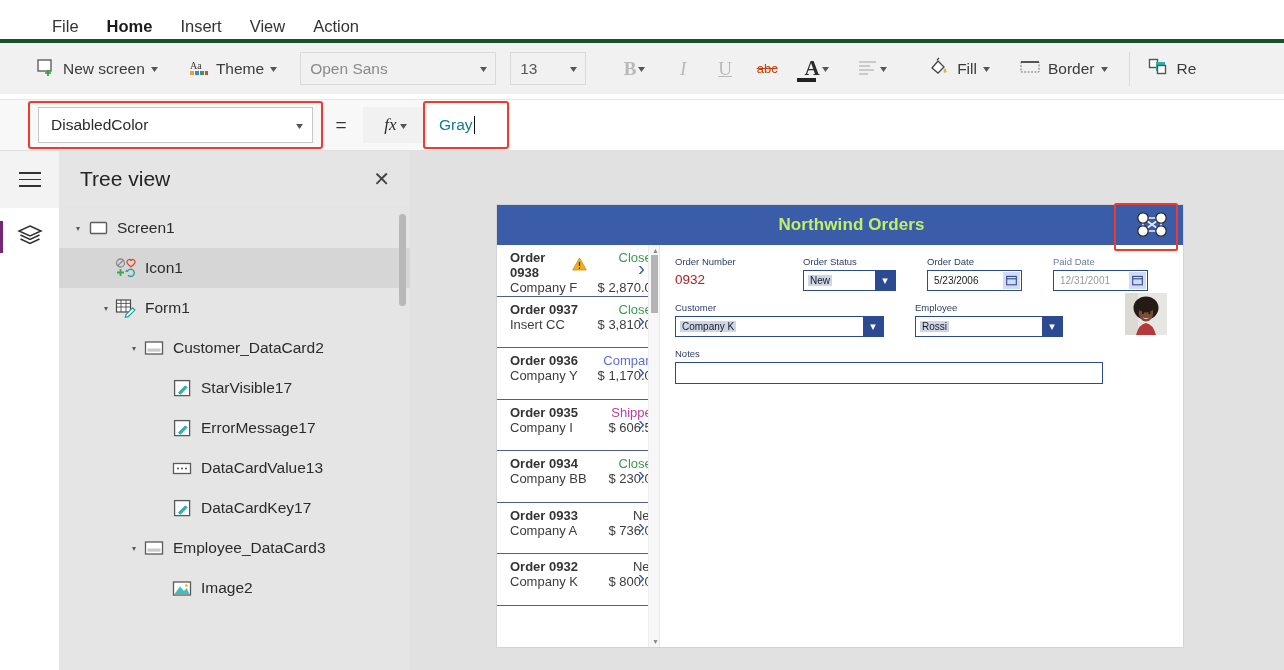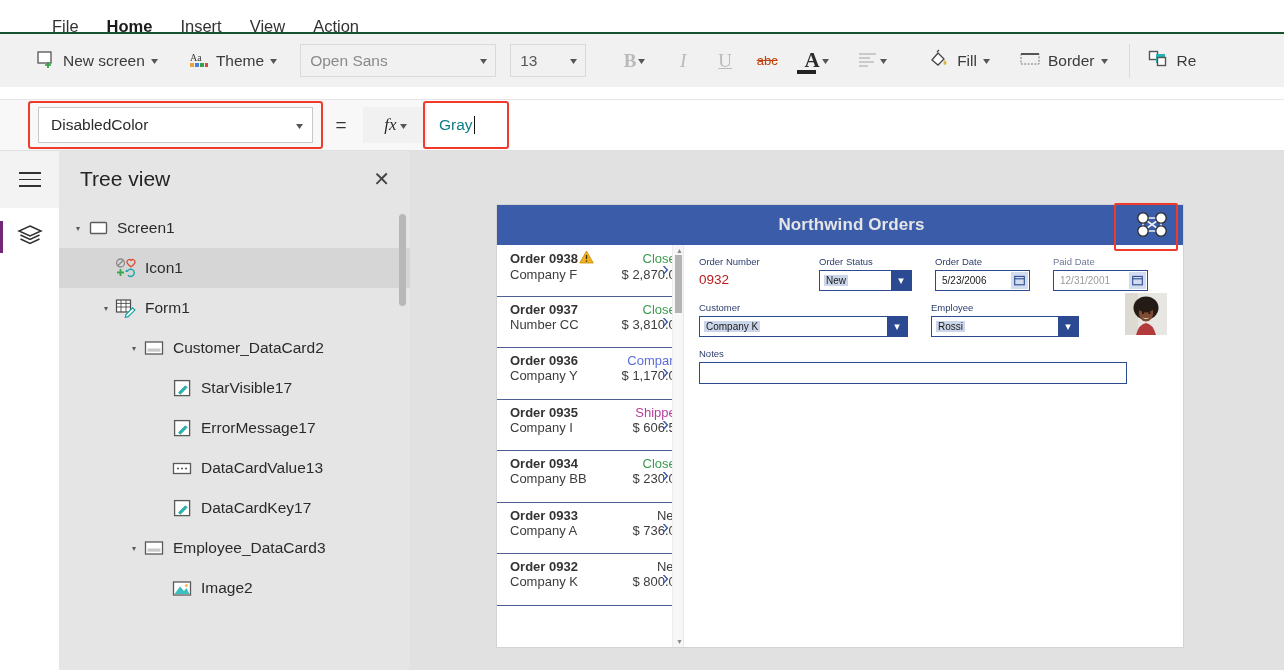--- a/index.html
+++ b/index.html
@@ -25,22 +25,22 @@
     white-space: nowrap;
   }
   .menu-item.active { font-weight: bold; color: #1b1b1b; }
   .menu-item.active::after {
     content: ""; position: absolute; left: 12px; right: 12px; bottom: 9px;
     height: 3px; background: #742774; border-radius: 1px;
   }
 
   
   .ribbon {
-    position: absolute; left: 0; top: 32px; width: 1284px; height: 55px;
-    background: #f1f1f1; border-top: 2px solid #14532d;
+    position: absolute; left: 0; top: 39px; width: 1284px; height: 55px;
+    background: #f1f1f1; border-top: 4px solid #14532d;
     display: flex; align-items: center; padding-left: 26px; gap: 0;
   }
   .rb-btn {
     display: flex; align-items: center; gap: 7px;
     height: 40px; padding: 0 10px; cursor: pointer; color: #3b3b3b;
     font-size: 15.5px; white-space: nowrap;
   }
   .chev { color: #555; font-size: 10px; display: inline-block; transform: scaleX(1.4); }
   .rb-sep { width: 1px; height: 34px; background: #dadada; margin: 0 8px; }
   .rb-combo {
@@ -168,21 +168,21 @@
     background: #e1e1e1;
   }
   .canvas-shadow {
     position: absolute; left: 86px; top: 54px; width: 686px; height: 442px;
     background: #ffffff; box-shadow: 0 0 0 1px rgba(0,0,0,.06);
   }
   .app-header {
     height: 40px; background: #3b5ca8; display:flex; align-items:center; justify-content:center;
     position: relative;
   }
-  .app-title { color: #e5e5e5; font-size: 17px; font-weight: bold; letter-spacing: .1px; margin-left: 23px; }
+  .app-title { color: #bef264; font-size: 17px; font-weight: bold; letter-spacing: .1px; margin-left: 23px; }
   .icon1 {
     position: absolute; right: 5px; top: 2px; width: 52px; height: 36px;
     display: flex; align-items: center; justify-content: center;
   }
   .icon1-hl {
     position: absolute; right: 0px; top: -4px; width: 64px; height: 48px;
     border: 2px solid #ef3a2c; border-radius: 2px; z-index: 4;
   }
 
   .app-body { display: flex; height: 402px; }
@@ -210,21 +210,21 @@
   .gal-scroll {
     position: absolute; right: 0; top: 0; width: 11px; height: 100%;
     background: #f7f7f7; border-left: 1px solid #ededed;
   }
   .gal-thumb { position:absolute; top: 10px; left:2px; width: 7px; height: 58px; background: #b4b4b4; }
   .gal-arrow { position:absolute; left: 3px; font-size: 7px; color:#8c8c8c; }
 
   .detail { flex: 1; background: #ffffff; padding: 11px 16px 0 15px; position: relative; }
   .fld-label { font-size: 9.5px; color: #2b3c6b; margin-bottom: 3px; }
   .fld-label.dim { color: #6f7a96; }
-  .row1 { display: flex; gap: 4px; }
+  .row1 { display: flex; gap: 12px; }
   .col { }
   .val-plain { font-size: 13.5px; color: #b91c1c; padding-top: 2px; }
   .inp {
     height: 21px; border: 1.6px solid #2c4a92; background: #ffffff;
     display: flex; align-items: center; position: relative;
     font-size: 10px; color: #1a1a1a; padding-left: 4px;
   }
   .inp.disabled { border-color: #2c4a92; }
   .inp.disabled .txt { color: #9a9a9a; }
   .txt { background: #ccd6ea; padding: 0 2px; }
@@ -559,21 +559,21 @@
               <div class="gal-chev">›</div>
             </div>
             <div class="gal-item">
               <div class="gal-row">
                 <div class="gal-order">
                   <span>Order 0937</span>
                 </div>
                 <div class="gal-status" style="color: rgb(58, 154, 78);">Closed</div>
               </div>
               <div class="gal-row">
-                <div class="gal-company">Number CC</div>
+                <div class="gal-company">Insert CC</div>
                 <div class="gal-amt">$ 3,810.00</div>
               </div>
               <div class="gal-chev">›</div>
             </div>
             <div class="gal-item">
               <div class="gal-row">
                 <div class="gal-order">
                   <span>Order 0936</span>
                 </div>
                 <div class="gal-status" style="color: rgb(90, 111, 216);">Company</div>

